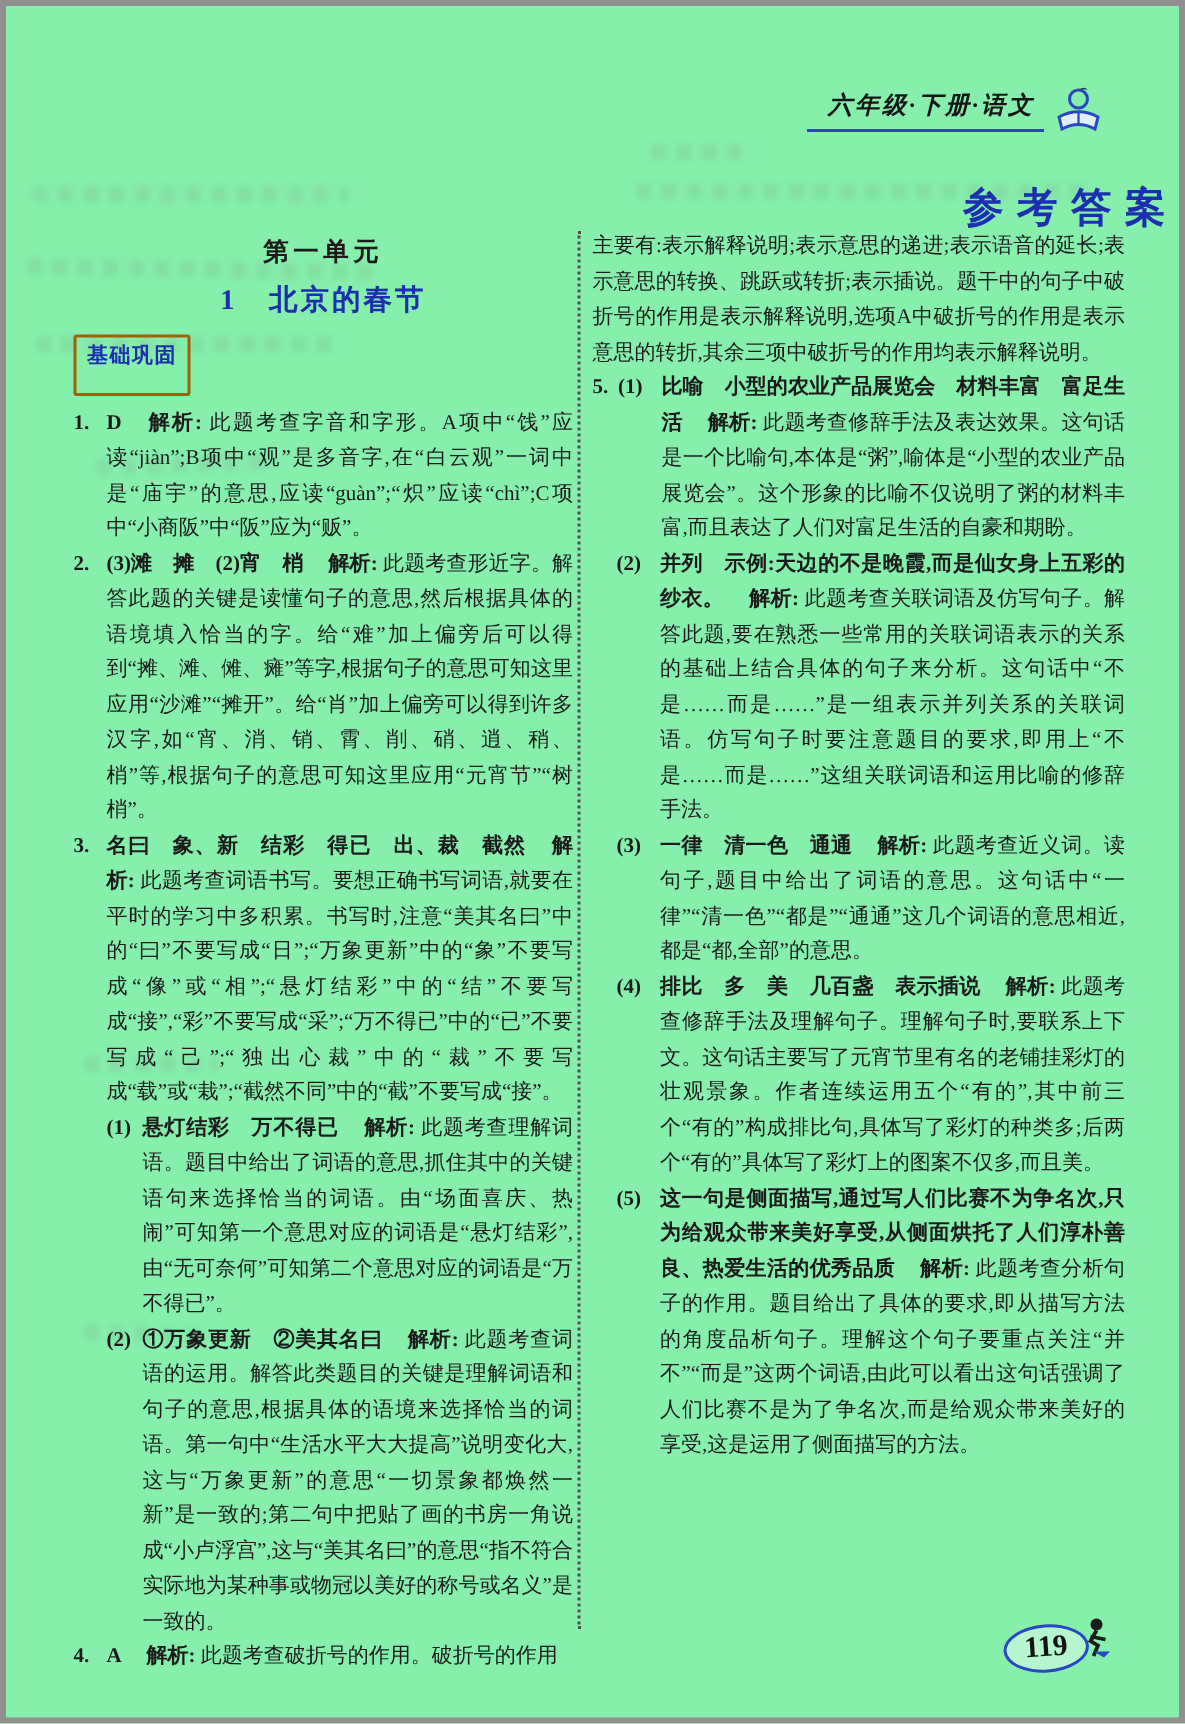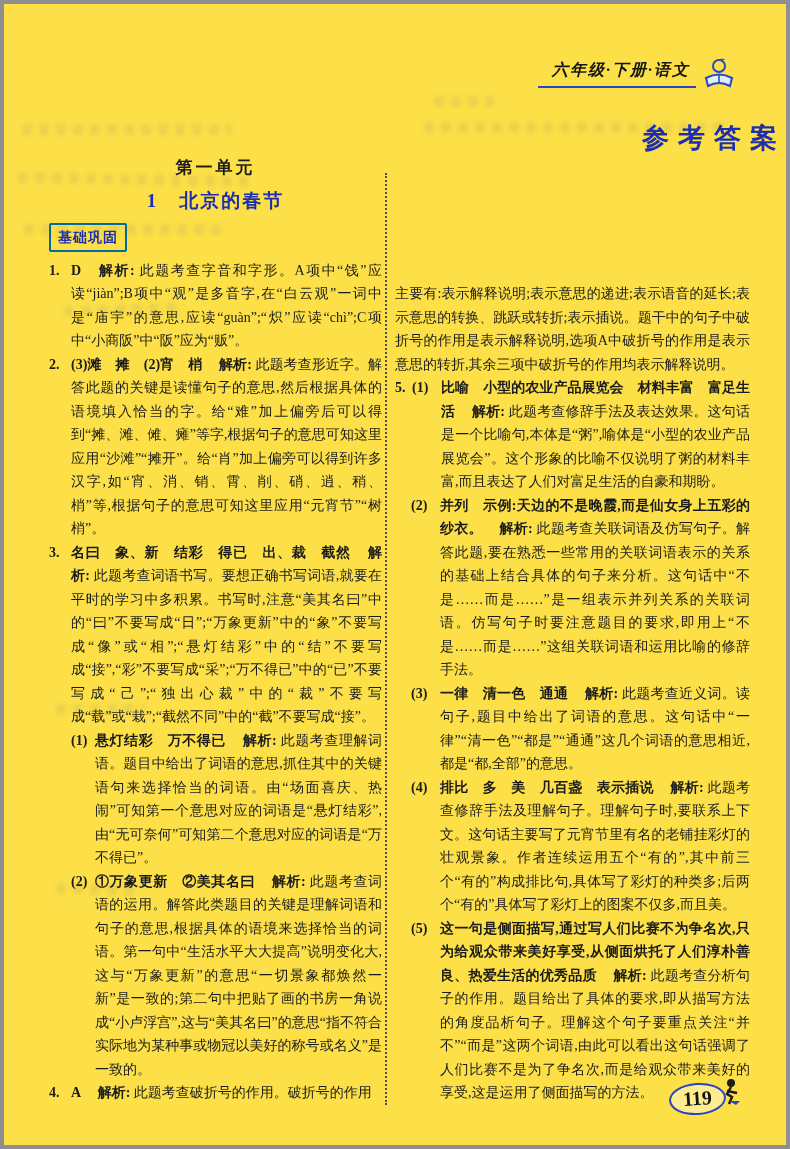--- a/index.html
+++ b/index.html
@@ -1,18 +1,18 @@
 <!DOCTYPE html>
 <html><head>
 <meta charset="utf-8">
 <style>
   html,body{margin:0;padding:0;}
   .page{
     width:790px;height:1149px;
-    background:#fde047;
+    background:#86efac;
     border:4px solid #8f8f8f;
     box-sizing:border-box;
     position:relative;
     overflow:hidden;
     font-family:"Liberation Serif","DejaVu Serif",serif;
     color:#1b1b1b;
   }
   
   .bleed{
     position:absolute;height:11px;border-radius:3px;
@@ -31,39 +31,38 @@
   }
   .mascot-top{position:absolute;right:-2px;top:0;}
   .title{
     position:absolute;top:98px;left:0;width:100%;
     text-align:right;font-size:27px;font-weight:bold;
     color:#1d2fae;letter-spacing:9px;
   }
   .columns{
     position:absolute;top:146px;left:45px;right:36px;
     display:flex;
-    align-items:flex-end;
   }
   .col-left{width:333px;}
   .divider{
     width:0;border-left:2px dotted #4d4d4d;
     margin:4px 8px 0 3px;height:932px;
   }
   .col-right{flex:1;padding-top:3px;}
   .unit{
     text-align:center;font-size:17px;font-weight:bold;
     margin:6px 0 9px;letter-spacing:3px;
   }
   .lesson{
     text-align:center;font-size:19px;font-weight:bold;
     color:#1d2fae;margin:0 0 11px;letter-spacing:2px;
   }
   .badge{
-    display:inline-block;border:2px solid #0369a1;color:#1d2fae;
-    font-weight:bold;font-size:14px;padding:1px 7px 0;
+    display:inline-block;border:2px solid #a16207;color:#1d2fae;
+    font-weight:bold;font-size:14px;padding:1px 7px 12px;
     border-radius:2px;margin:0 0 7px;letter-spacing:1px;
   }
   .txtflow{font-size:14px;line-height:23.5px;text-align:justify;}
   .item{position:relative;padding-left:22px;}
   .num{position:absolute;left:0;top:0;font-weight:bold;}
   .ans{font-weight:bold;}
   .lbl{font-weight:bold;margin-left:13px;}
   .sub{position:relative;padding-left:24px;}
   .snum{position:absolute;left:0;top:0;font-weight:bold;}
   .r5{position:relative;}

